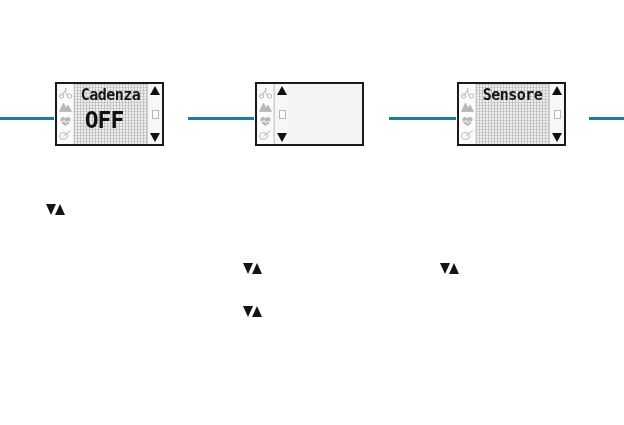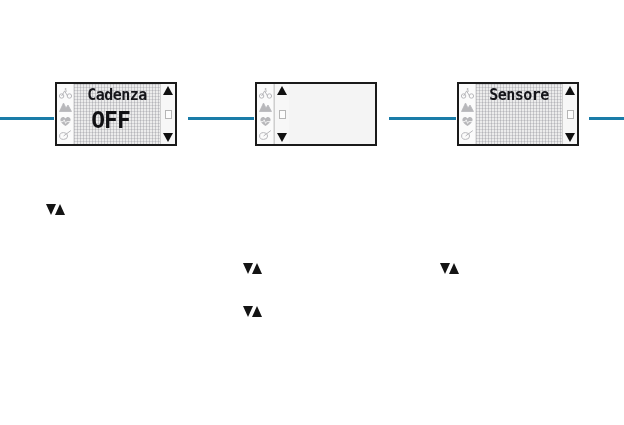--- a/index.html
+++ b/index.html
@@ -20,21 +20,21 @@
     position: absolute;
     height: 3px;
     background: #1a7ca8;
     top: 117px;
   }
 
   
   .lcd {
     position: absolute;
     top: 82px;
-    width: 122px;
+    width: 109px;
     height: 64px;
     border: 2px solid #1a1a1a;
     background: #f4f4f4;
     box-sizing: border-box;
     display: flex;
     flex-direction: row;
     box-shadow: 0 0 0 1px #ffffff;
   }
 
   

